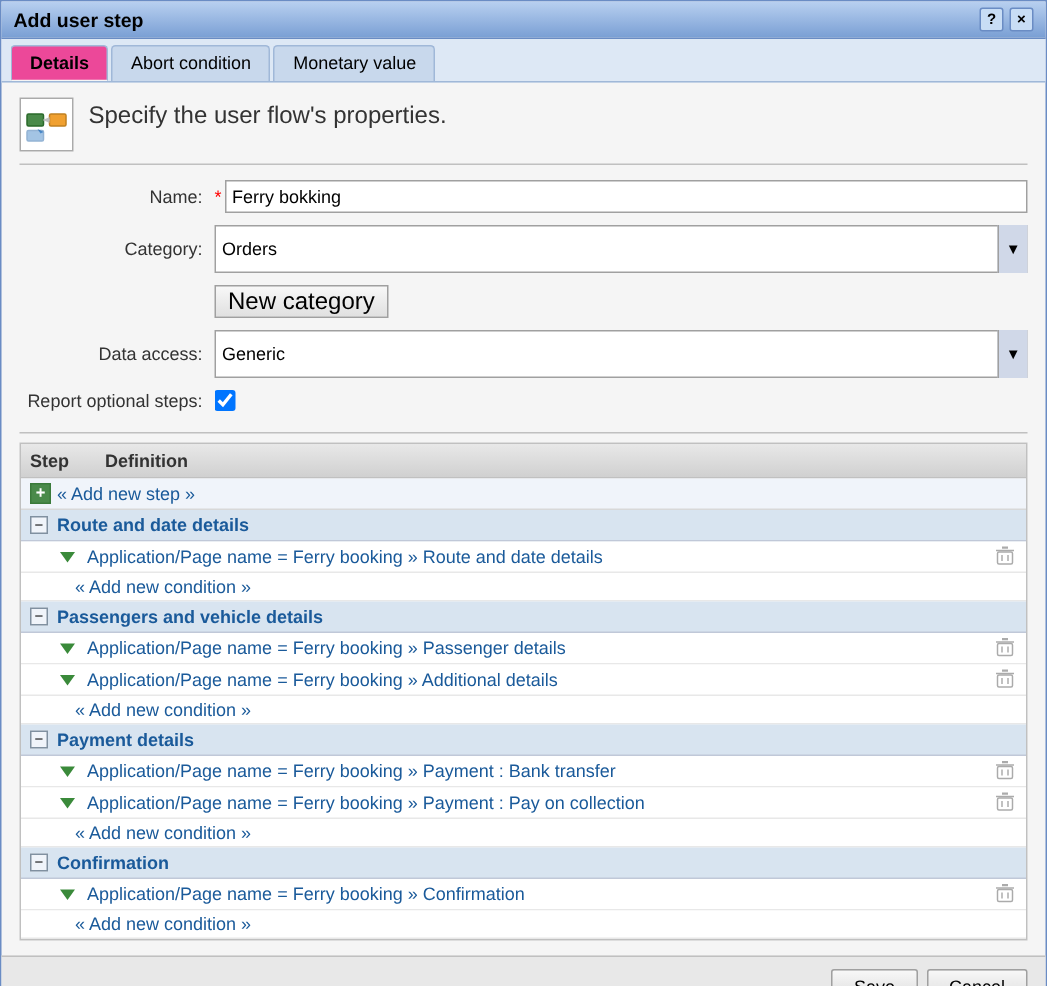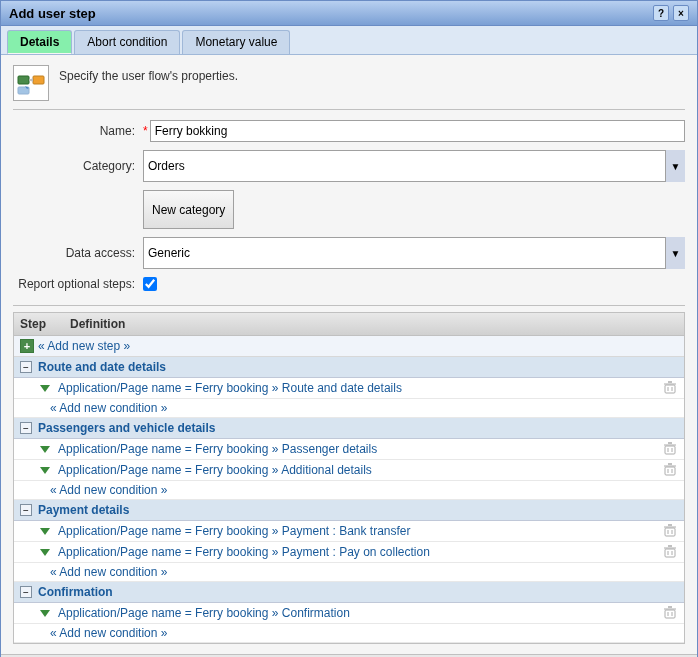--- a/index.html
+++ b/index.html
@@ -60,21 +60,21 @@
       border: 1px solid #a0b8d8;
       background: #c8d8ec;
       cursor: pointer;
       font-size: 12px;
       border-bottom: none;
       margin-right: 2px;
       border-radius: 3px 3px 0 0;
     }
 
     .tab.active {
-      background: #86efac;
+      background: #ec4899;
       border-bottom: 1px solid #f5f5f5;
       font-weight: bold;
     }
 
     .dialog-content {
       padding: 10px 12px;
       flex: 1;
       display: flex;
       flex-direction: column;
     }
@@ -93,21 +93,21 @@
       border: 1px solid #aaa;
       background: #fff;
       margin-right: 10px;
       display: flex;
       align-items: center;
       justify-content: center;
       flex-shrink: 0;
     }
 
     .header-desc {
-      font-size: 12px;
+      font-size: 16px;
       color: #333;
       padding-top: 4px;
     }
 
     .form-row {
       display: flex;
       align-items: center;
       margin-bottom: 8px;
     }
 
@@ -160,26 +160,26 @@
       background: #d0d8e8;
       border-left: 1px solid #a0a0a0;
       display: flex;
       align-items: center;
       justify-content: center;
       pointer-events: none;
       font-size: 10px;
     }
 
     .new-category-btn {
-      height: 39px;
+      height: 22px;
       padding: 2px 8px;
       border: 1px solid #a0a0a0;
       background: linear-gradient(to bottom, #f8f8f8, #e0e0e0);
       cursor: pointer;
-      font-size: 12px;
+      font-size: 16px;
     }
 
     .form-row-newcat {
       display: flex;
       align-items: center;
       margin-bottom: 8px;
     }
 
     .form-row-newcat .spacer {
       width: 130px;

